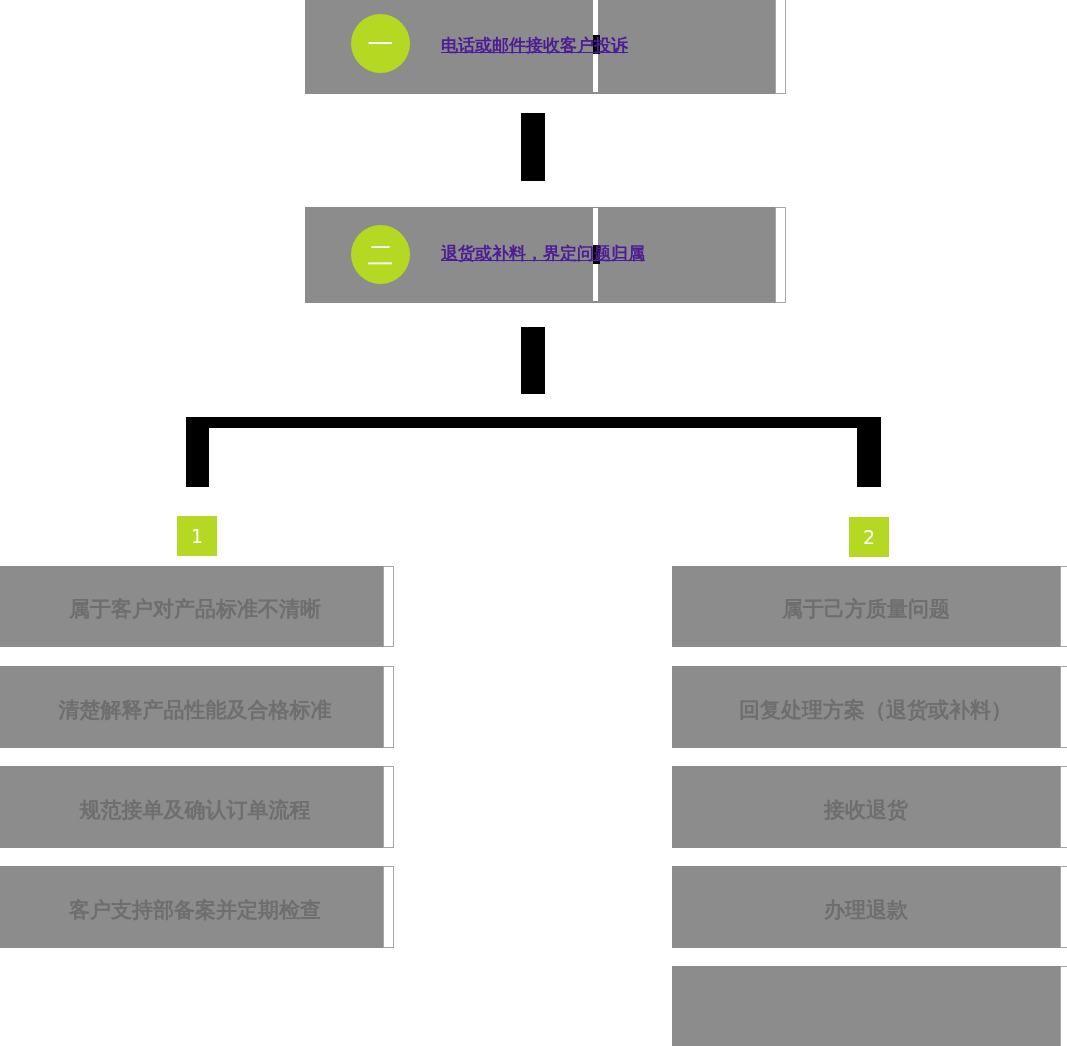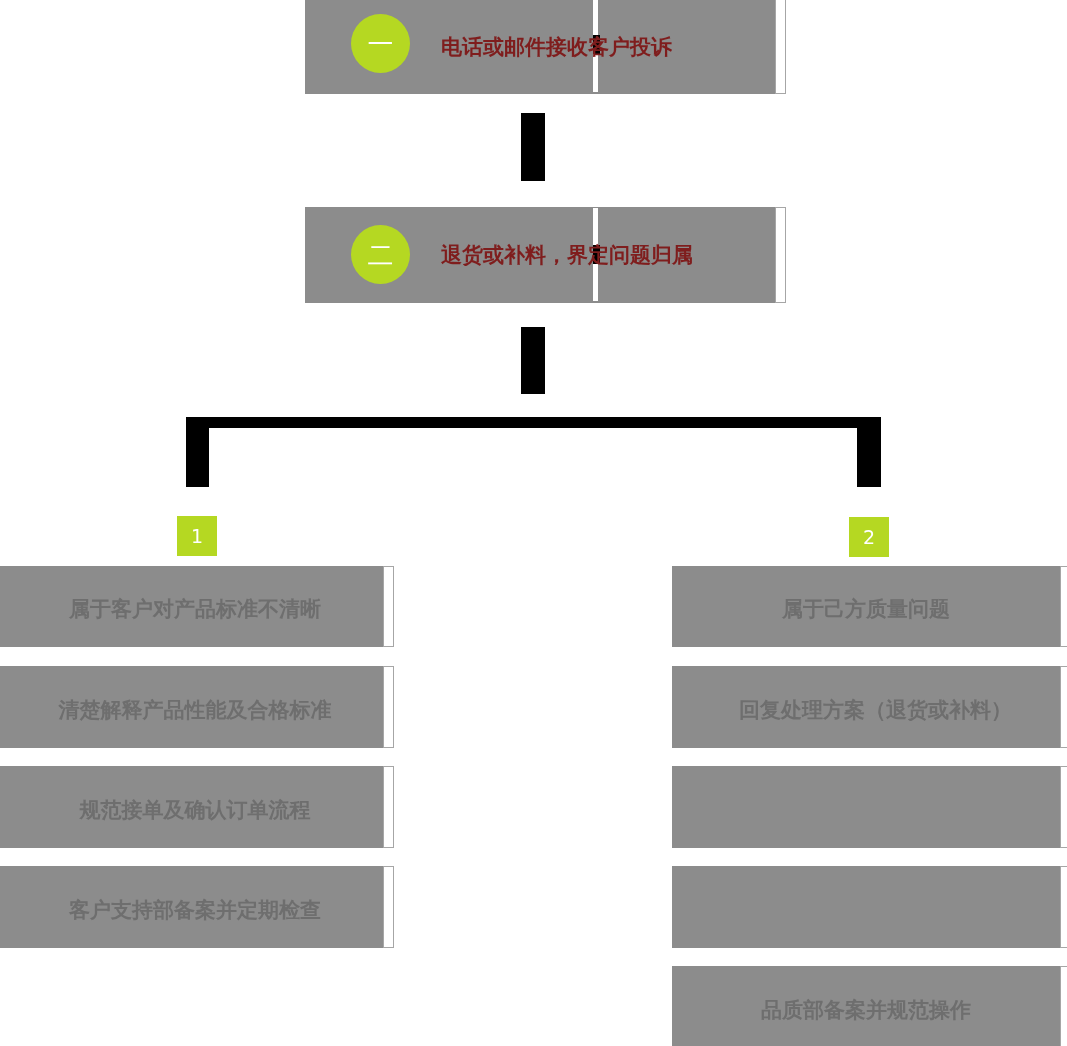--- a/index.html
+++ b/index.html
@@ -52,25 +52,26 @@
     display: flex;
     align-items: center;
     justify-content: center;
     color: #ffffff;
     font-size: 26px;
     line-height: 1;
     font-weight: 400;
   }
   .hcard .htext {
     position: absolute;
-    color: #7f1d1d;
-    font-size: 21px;
+    color: #4c1d95;
+    font-size: 17px;
     font-weight: bold;
     line-height: 1;
     white-space: nowrap;
+    text-decoration: underline;
   }
   .hcard .divider {
     position: absolute;
     width: 5px;
     background: #ffffff;
   }
   .hcard .marker {
     position: absolute;
     background: #000000;
   }
@@ -180,26 +181,27 @@
 
   <div class="card lcard" style="left:672px; top:666px; width:399px; height:82px;">
     <div class="body" style="width:388px;"></div>
     <div class="tab" style="left:388px; width:11px;"></div>
     <div class="ltext" style="top:34px; right:11px;margin-left:19px;">回复处理方案（退货或补料）</div>
   </div>
 
   <div class="card lcard" style="left:672px; top:766px; width:399px; height:82px;">
     <div class="body" style="width:388px;"></div>
     <div class="tab" style="left:388px; width:11px;"></div>
+    <div class="ltext" style="top:34px; right:11px;">接收退货</div>
   </div>
 
   <div class="card lcard" style="left:672px; top:866px; width:399px; height:82px;">
     <div class="body" style="width:388px;"></div>
     <div class="tab" style="left:388px; width:11px;"></div>
+    <div class="ltext" style="top:34px; right:11px;">办理退款</div>
   </div>
 
   <div class="card lcard" style="left:672px; top:966px; width:399px; height:82px;">
     <div class="body" style="width:388px;"></div>
     <div class="tab" style="left:388px; width:11px;"></div>
-    <div class="ltext" style="top:34px; right:11px;">品质部备案并规范操作</div>
   </div>
 
 </div>
 
 </body></html>

